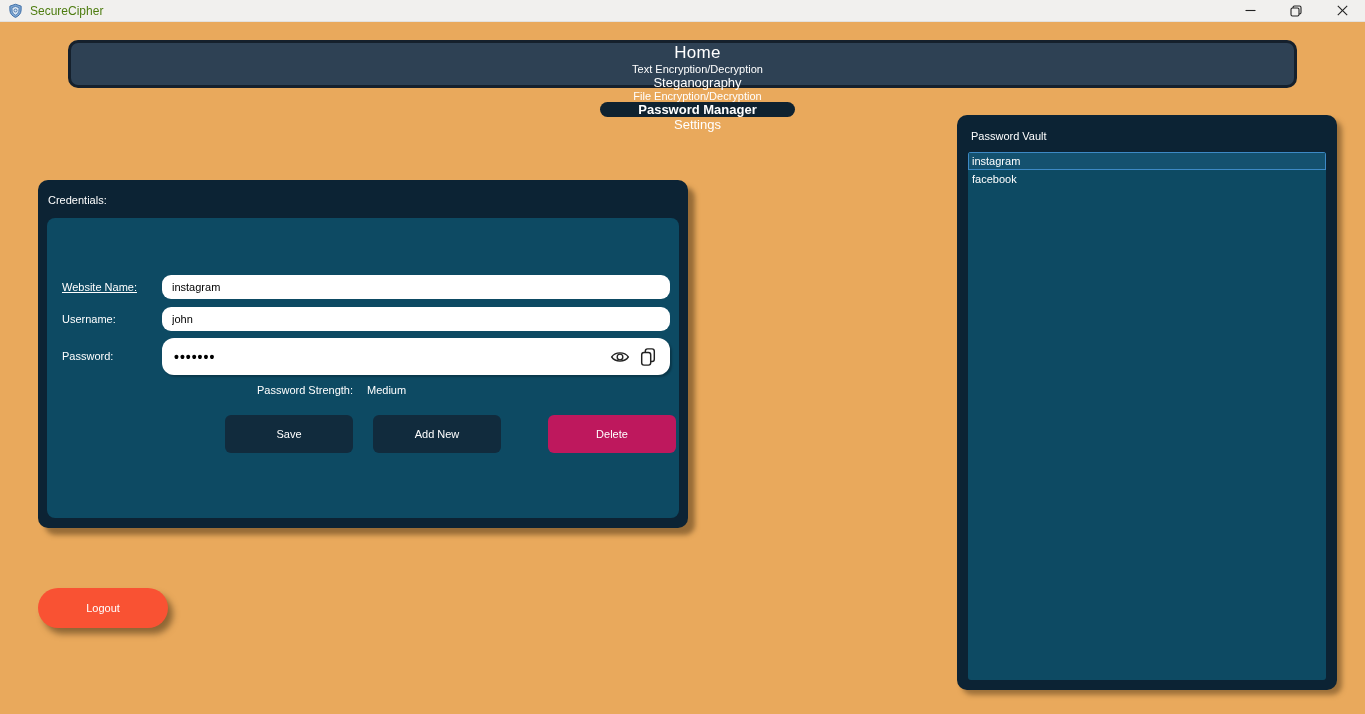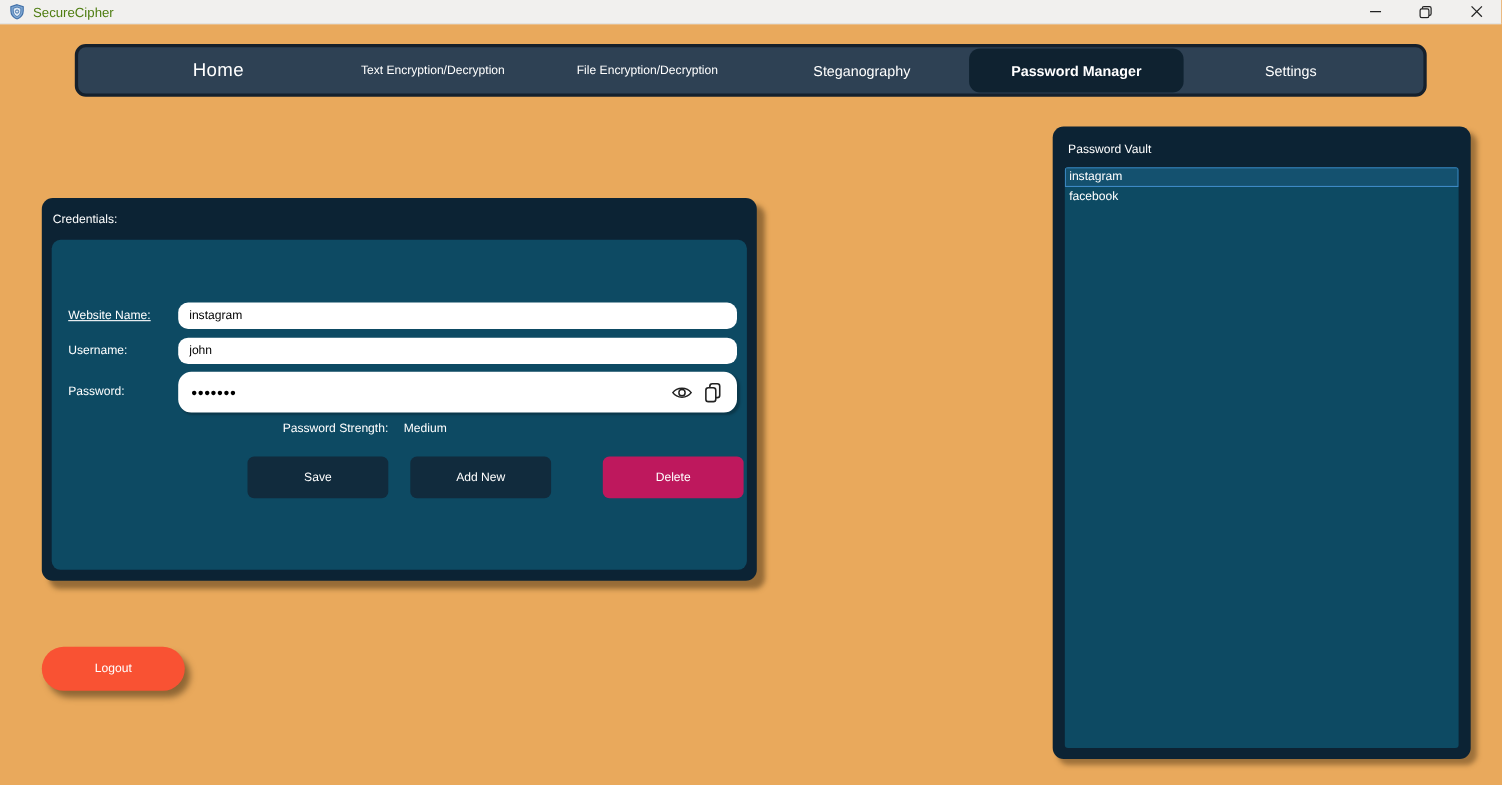--- a/index.html
+++ b/index.html
@@ -19,21 +19,21 @@
   .titlebar .app-icon { margin-left: 8px; width: 15px; height: 15px; display: flex; align-items: center; }
   .titlebar .app-title { margin-left: 7px; font-size: 12px; color: #4d7c0f; }
   .win-controls { margin-left: auto; display: flex; height: 100%; }
   .win-btn { width: 46px; height: 100%; display: flex; align-items: center; justify-content: center; cursor: default; }
   .win-btn svg { display: block; }
 
   
   .nav {
     position: absolute; left: 68px; top: 40px; width: 1229px; height: 48px;
     background: #2e4154; border: 3px solid #15202c; border-radius: 10px;
-    display: flex; align-items: center; padding-left: 30px;
+    display: flex; align-items: center; padding-left: 30px; flex-direction: column;
   }
   .tab {
     width: 195px; height: 40px; display: flex; align-items: center; justify-content: center;
     color: #ffffff; white-space: nowrap;
   }
   .tab.t-home { font-size: 17px; font-weight: 400; letter-spacing: .3px; }
   .tab.t-small { font-size: 11px; }
   .tab.t-med { font-size: 13px; }
   .tab.active { background: #0f2230; border-radius: 10px; font-weight: 700; font-size: 13px; }
 
@@ -144,22 +144,22 @@
         <line x1="0.8" y1="0.8" x2="10.2" y2="10.2" stroke="#222" stroke-width="1.1"></line>
         <line x1="10.2" y1="0.8" x2="0.8" y2="10.2" stroke="#222" stroke-width="1.1"></line>
       </svg>
     </div>
   </div>
 </div>
 
 <nav class="nav">
   <div class="tab t-home">Home</div>
   <div class="tab t-small">Text Encryption/Decryption</div>
+  <div class="tab t-med">Steganography</div>
   <div class="tab t-small">File Encryption/Decryption</div>
-  <div class="tab t-med">Steganography</div>
   <div class="tab t-med active">Password Manager</div>
   <div class="tab t-med">Settings</div>
 </nav>
 
 <section class="cred-panel">
   <div class="cred-title">Credentials:</div>
   <div class="cred-inner">
 
     <span class="field-label lbl-website">Website Name:</span>
     <input class="txt-input inp-website" type="text" value="instagram" style="">

